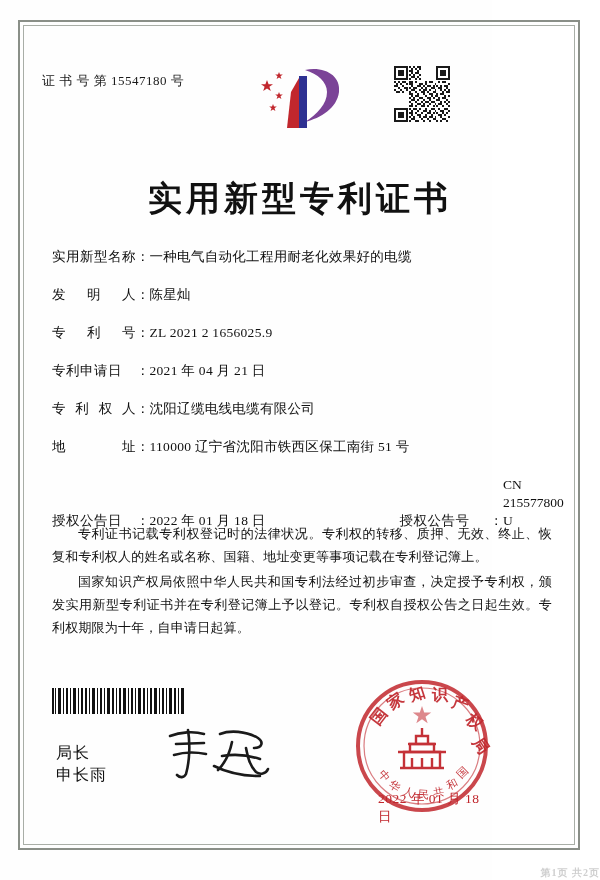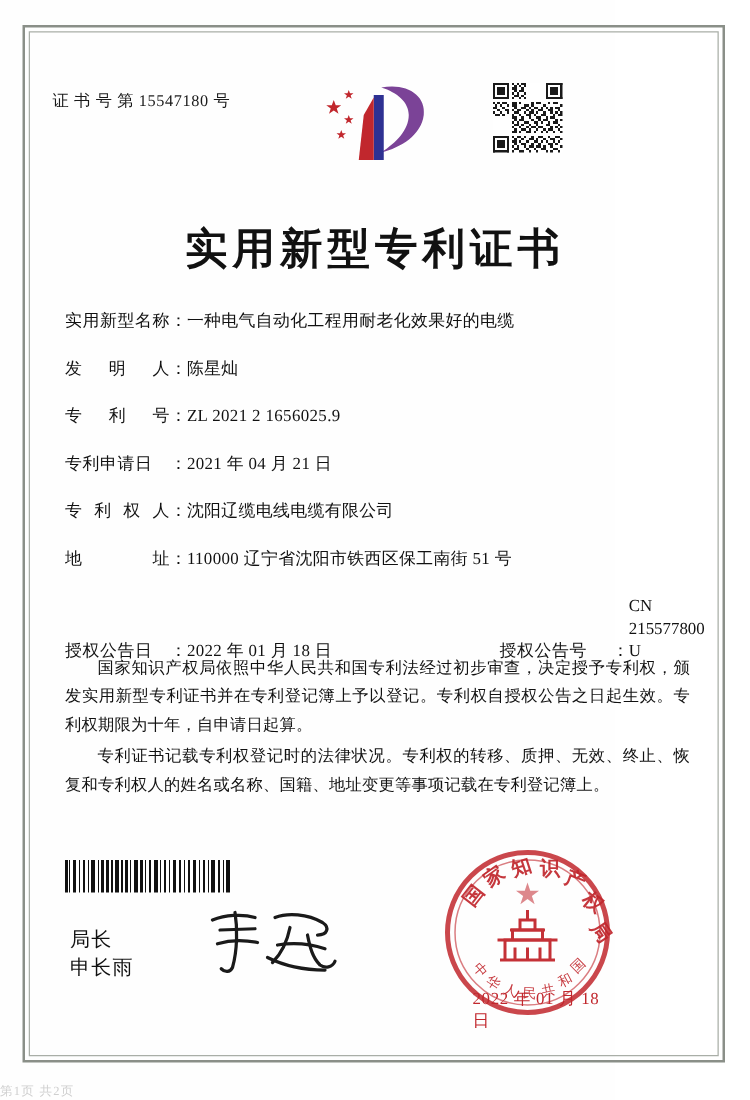--- a/index.html
+++ b/index.html
@@ -178,24 +178,25 @@
     width: 600px;
     text-align: center;
     font-size: 12px;
     color: #222;
     letter-spacing: 0.5px;
   }
   .page-bottom-faint {
     position: absolute;
     left: 0; top: 866px;
     width: 600px;
-    text-align: left;
+    text-align: right;
     font-size: 10px;
     color: #cfcfcf;
     letter-spacing: 1px;
+    font-weight: bold;
   }
 </style>
 </head>
 <body>
 
 <div class="page">
 
   <div class="border-outer"></div>
   <div class="border-inner"></div>
 
@@ -468,22 +469,22 @@
       <span class="field-colon">：</span>
       <span class="field-value">2022 年 01 月 18 日</span>
       <span class="field-label2">授权公告号</span>
       <span class="field-colon">：</span>
       <span class="field-value2">CN 215577800 U</span>
     </div>
 
   </div>
 
   <div class="paras">
+    <p>专利证书记载专利权登记时的法律状况。专利权的转移、质押、无效、终止、恢复和专利权人的姓名或名称、国籍、地址变更等事项记载在专利登记簿上。</p>
     <p>国家知识产权局依照中华人民共和国专利法经过初步审查，决定授予专利权，颁发实用新型专利证书并在专利登记簿上予以登记。专利权自授权公告之日起生效。专利权期限为十年，自申请日起算。</p>
-    <p>专利证书记载专利权登记时的法律状况。专利权的转移、质押、无效、终止、恢复和专利权人的姓名或名称、国籍、地址变更等事项记载在专利登记簿上。</p>
   </div>
 
   <div class="barcode">
     <svg width="132" height="26" shape-rendering="crispEdges">
       <rect width="132" height="26" fill="#ffffff"></rect>
       <g fill="#111">
         <rect x="0" y="0" width="2" height="26"></rect>
           <rect x="3" y="0" width="1" height="26"></rect>
         <rect x="6" y="0" width="3" height="26"></rect>
           <rect x="11" y="0" width="1" height="26"></rect>

